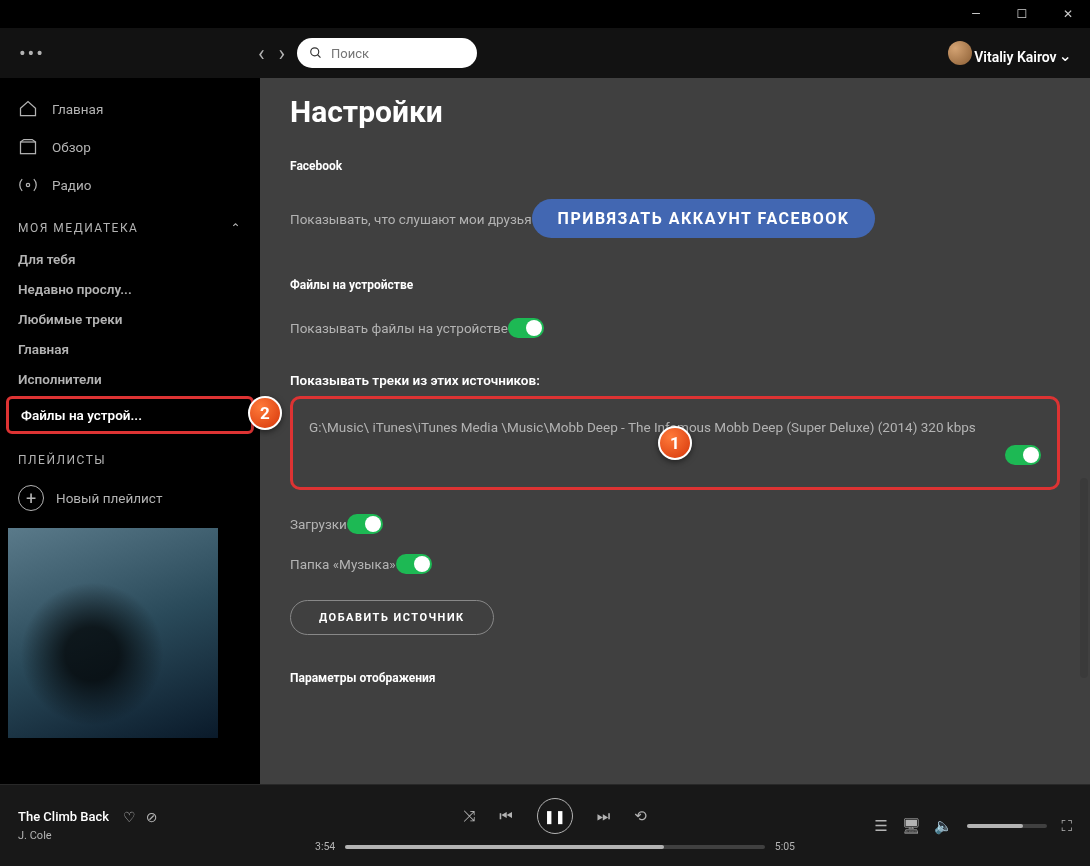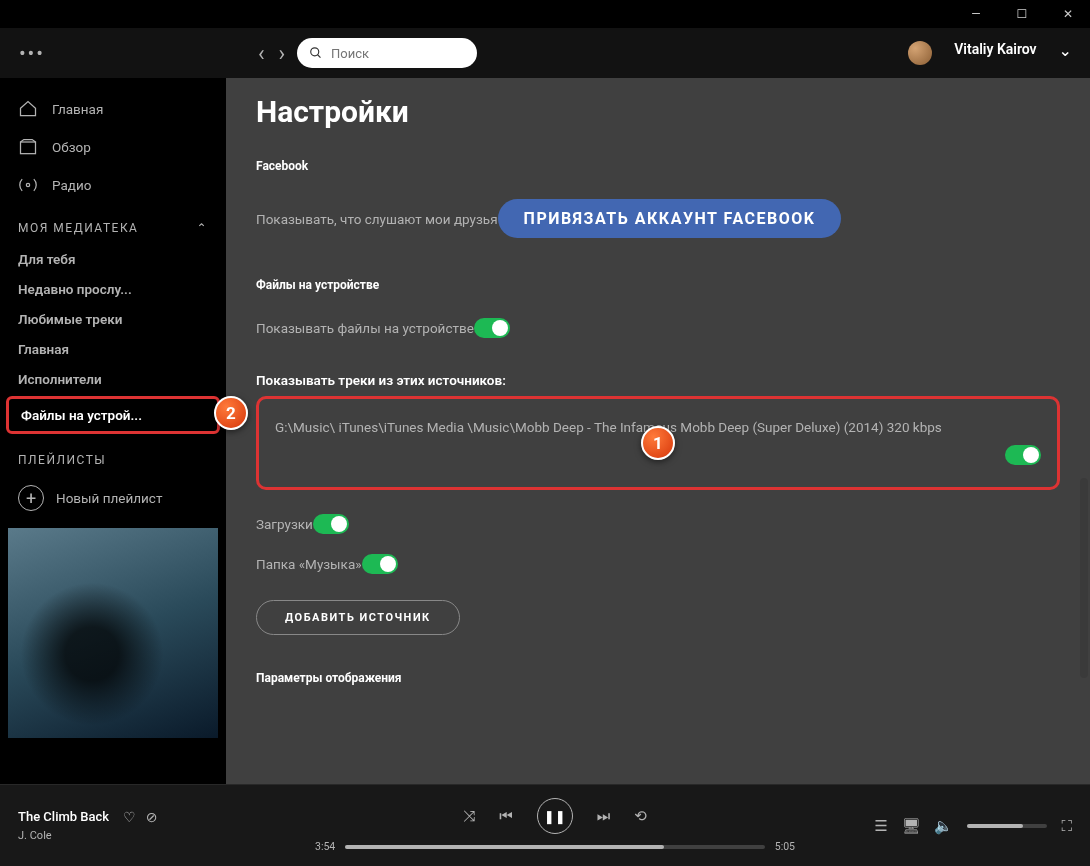--- a/index.html
+++ b/index.html
@@ -8,27 +8,27 @@
 .titlebar { height: 28px; background: #000; display: flex; justify-content: flex-end; align-items: center; padding-right: 8px; gap: 18px; }
 .titlebar .winbtn { width: 28px; height: 28px; display: flex; align-items: center; justify-content: center; font-size: 12px; color: #ccc; cursor: pointer; }
 .top-row { height: 50px; background: #121212; display: flex; align-items: center; padding: 0 18px; gap: 12px; }
 .menu-dots { width: 28px; height: 28px; display: flex; align-items: center; justify-content: center; font-size: 20px; letter-spacing: 2px; cursor: pointer; }
 .nav-arrows { display: flex; gap: 14px; margin-left: 200px; }
 .nav-arrow { font-size: 22px; color: #b3b3b3; cursor: pointer; }
 .search-box { background: #fff; border-radius: 22px; width: 180px; height: 30px; display: flex; align-items: center; padding: 0 12px; gap: 8px; }
 .search-box svg { width: 16px; height: 16px; }
 .search-box input { border: none; outline: none; font-size: 13px; width: 100%; color: #333; background: transparent; }
 .top-row .spacer { flex: 1; }
-.user-area { display: flex; align-items: flex-start; gap: 22px; cursor: pointer; }
+.user-area { display: flex; align-items: flex-end; gap: 2px; cursor: pointer; }
 .avatar { width: 24px; height: 24px; border-radius: 50%; background: radial-gradient(circle at 30% 30%, #d4a373, #8b5e34); }
 .user-name { color: #fff; font-weight: 600; font-size: 14px; }
 .chevron { font-size: 16px; color: #fff; }
 
 .main { flex: 1; display: flex; overflow: hidden; }
-.sidebar { width: 226px; background: #000; display: flex; flex-direction: column; padding-top: 12px; position: relative; }
+.sidebar { width: 260px; background: #000; display: flex; flex-direction: column; padding-top: 12px; position: relative; }
 .sidebar-item { display: flex; align-items: center; gap: 14px; padding: 9px 18px; font-size: 13.5px; color: #b3b3b3; cursor: pointer; }
 .sidebar-item .icn { width: 20px; height: 20px; display: flex; align-items: center; justify-content: center; }
 .section-header { display: flex; align-items: center; justify-content: space-between; padding: 9px 18px; font-size: 12px; letter-spacing: 1.5px; color: #b3b3b3; margin-top: 8px; }
 .lib-item { padding: 7px 18px; font-size: 13.5px; color: #b3b3b3; font-weight: 600; cursor: pointer; white-space: nowrap; overflow: hidden; text-overflow: ellipsis; }
 .lib-item.highlighted { border: 3px solid #d33; border-radius: 6px; margin: 2px 6px; padding: 8px 12px; color: #fff; }
 .new-playlist { display: flex; align-items: center; gap: 12px; padding: 9px 18px; font-size: 13.5px; color: #b3b3b3; cursor: pointer; }
 .plus-circle { width: 26px; height: 26px; border: 1.5px solid #b3b3b3; border-radius: 50%; display: flex; align-items: center; justify-content: center; font-size: 18px; }
 .album-art { width: 210px; height: 210px; background: linear-gradient(135deg,#2a3a4a 0%,#4a5a6a 40%,#1a2a3a 100%); margin: 8px 8px 0 8px; position: relative; overflow: hidden; }
 .album-art::after { content:""; position:absolute; inset:0; background: radial-gradient(ellipse at 40% 60%, rgba(0,0,0,0.7) 15%, transparent 40%), linear-gradient(160deg, #5a7a8a 0%, #2a4a5a 50%, #0a1a2a 100%); }
 

